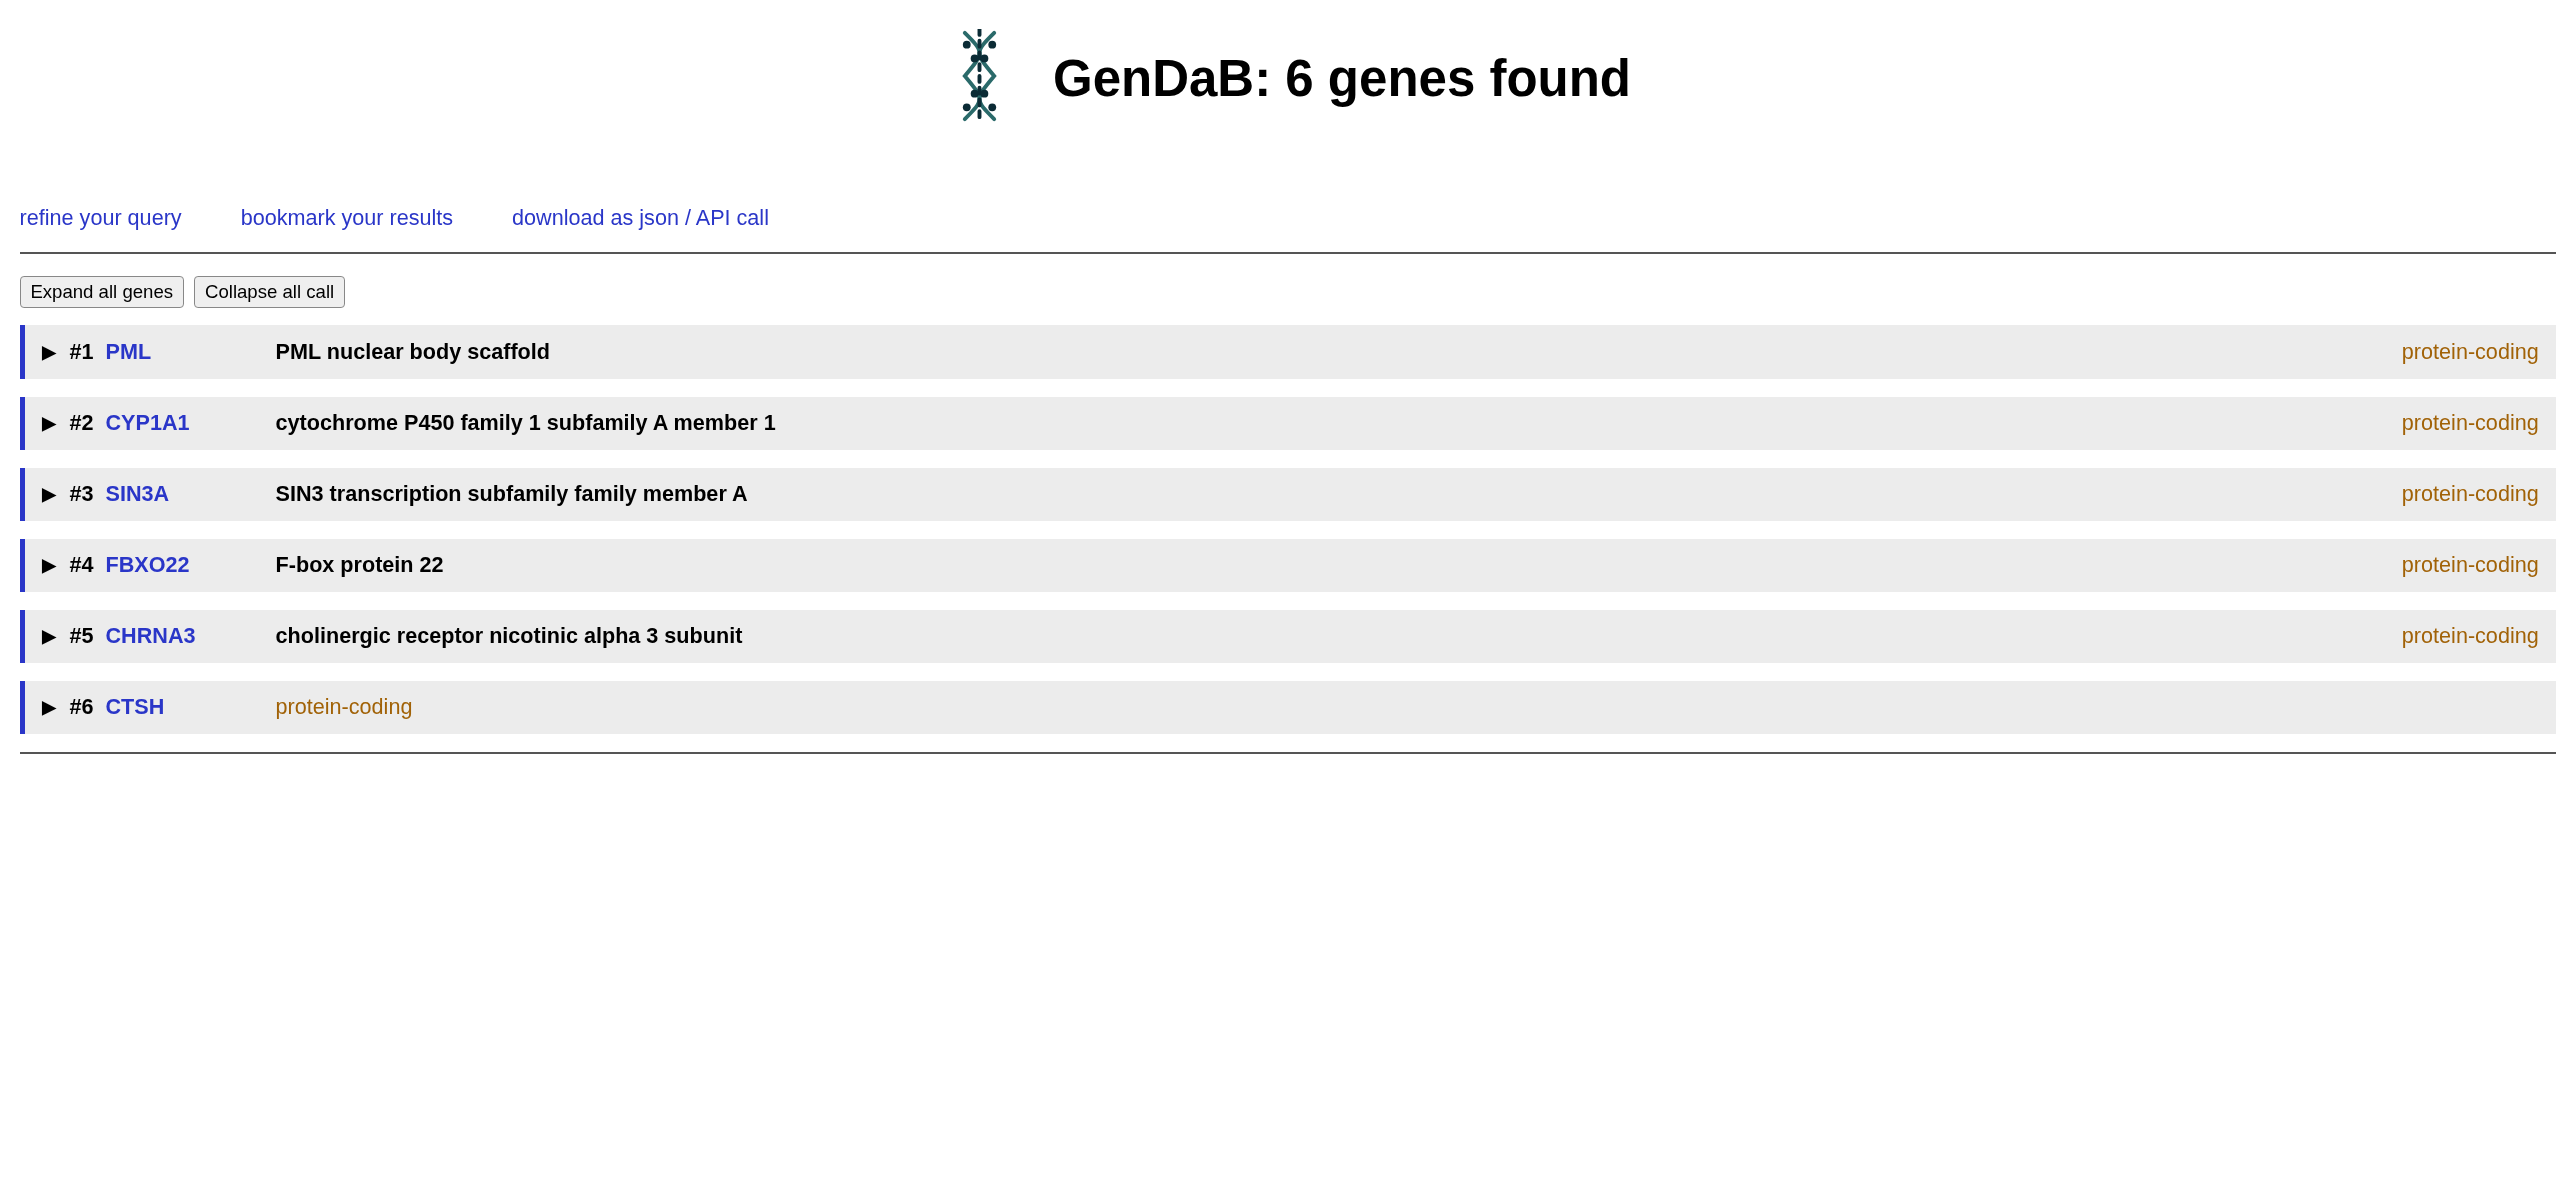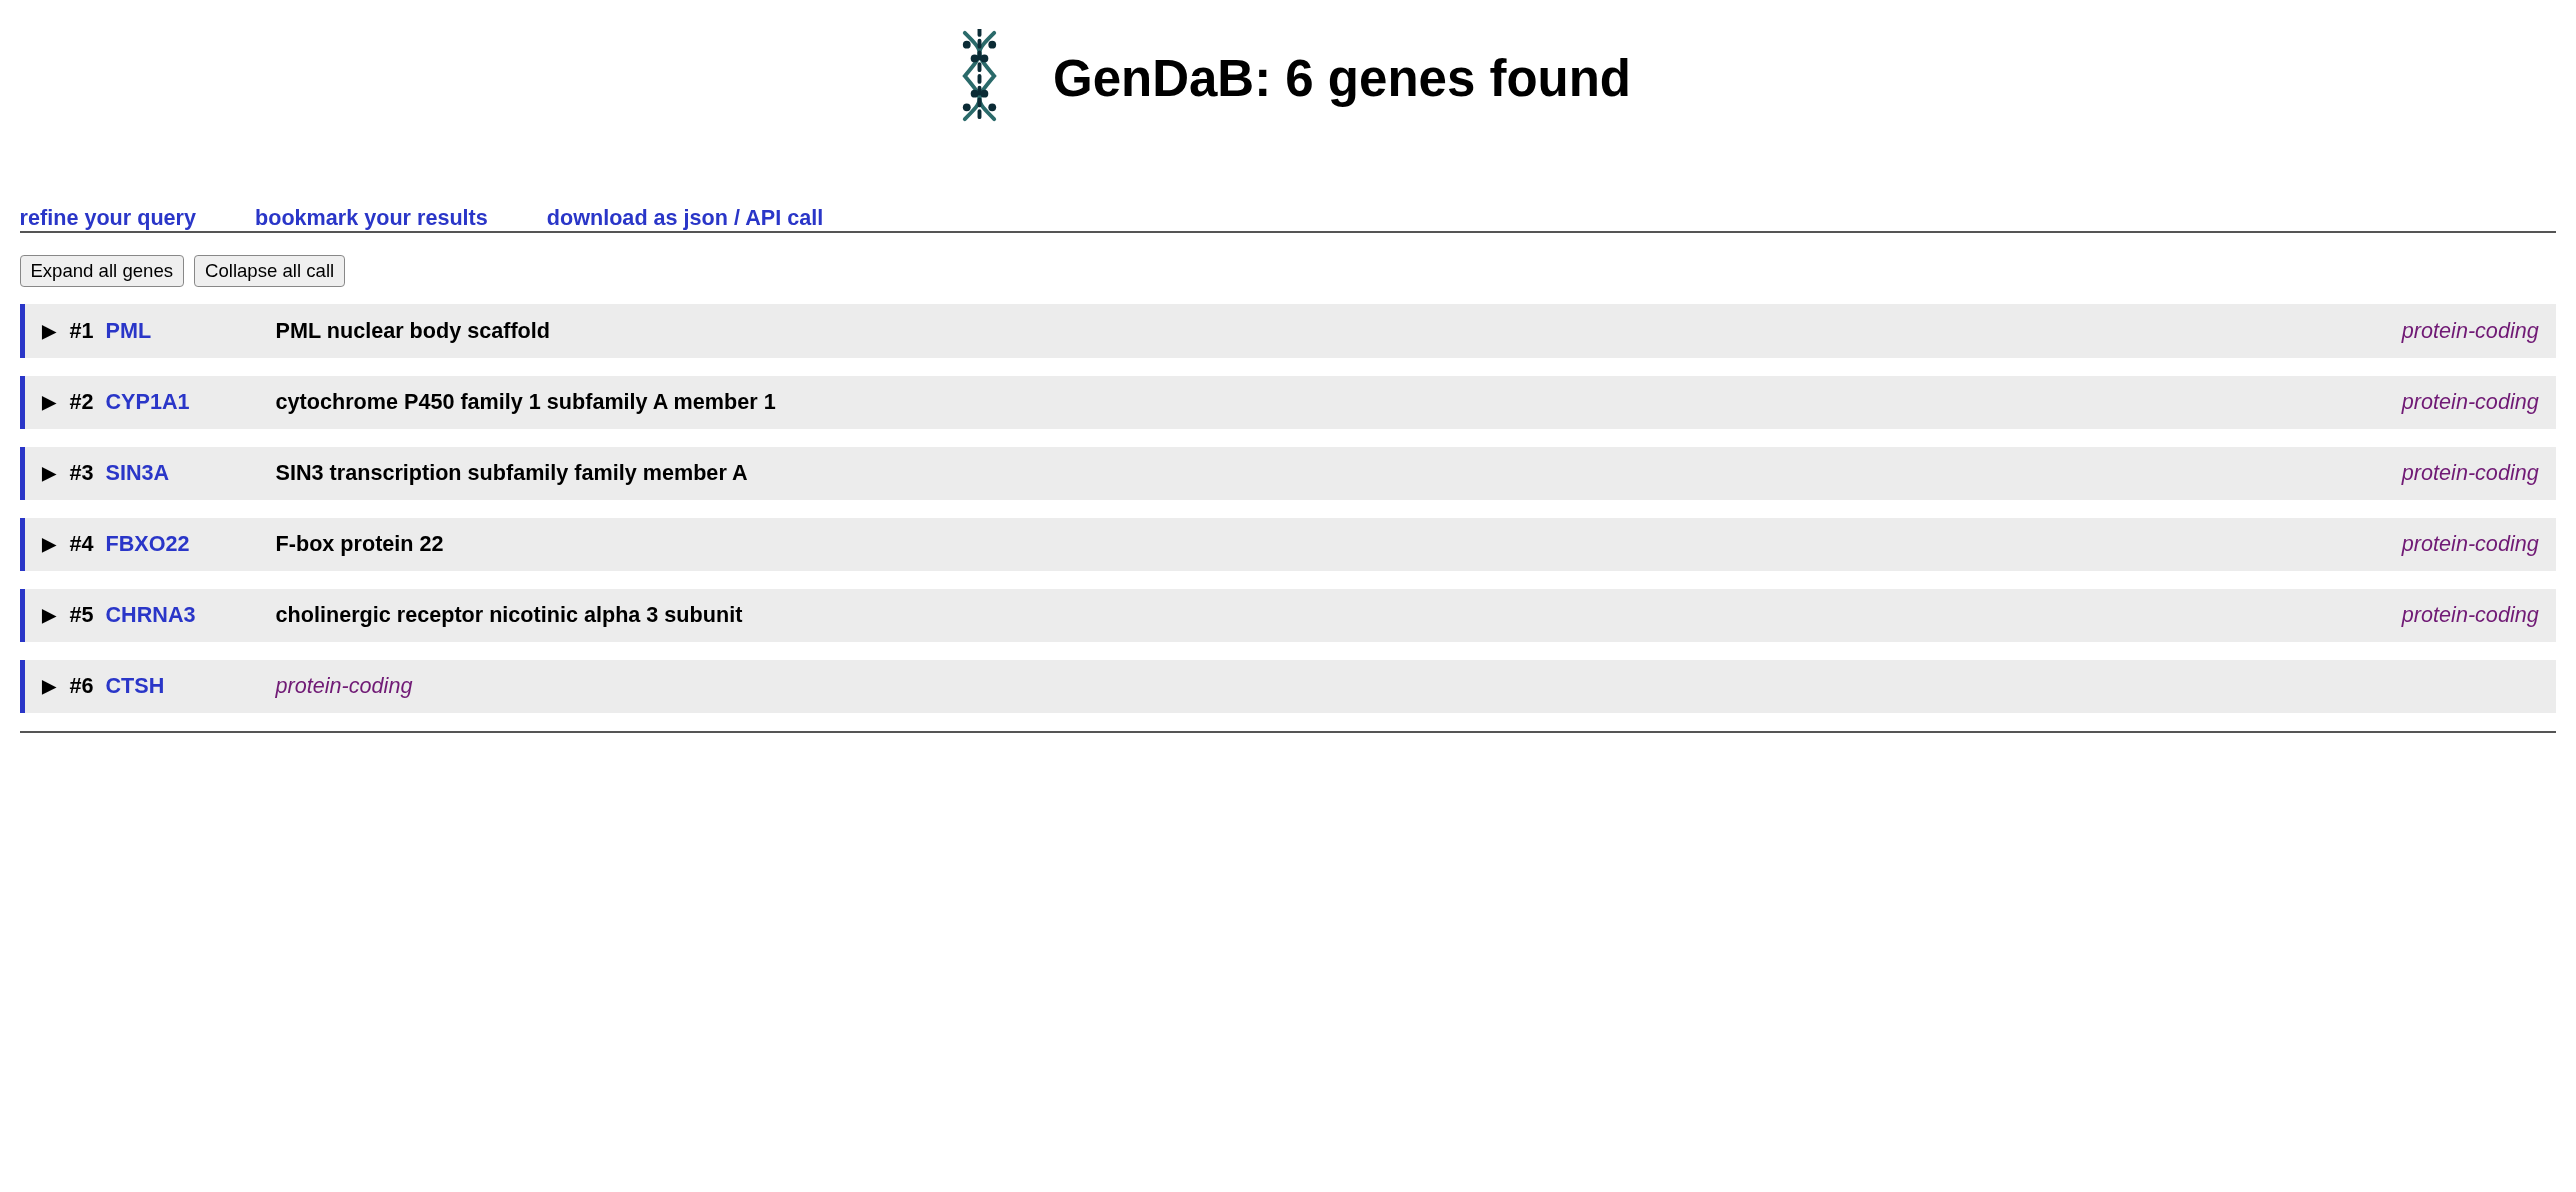--- a/index.html
+++ b/index.html
@@ -21,22 +21,22 @@
   .header svg { flex-shrink: 0; }
   .page-title {
     font-size: 51px;
     font-weight: 700;
     margin: 0;
   }
   .action-links {
     display: flex;
     gap: 59px;
     font-size: 21.6px;
-    font-weight: 700;
-    padding-bottom: 0;
+    font-weight: 400;
+    padding-bottom: 21px;
     border-bottom: 2px solid #555;
   }
   .action-links a {
     color: #2a36c8;
     text-decoration: none;
     cursor: pointer;
   }
   .btn-row {
     margin: 21.6px 0 17.7px 0;
   }
@@ -80,23 +80,22 @@
     display: flex;
     align-items: center;
     width: 206px;
     flex-shrink: 0;
   }
   .gene-row .desc {
     flex: 1;
     font-weight: 700;
   }
   .gene-row .type {
-    font-style: italic;
     font-weight: 400;
-    color: #701a75;
+    color: #a16207;
   }
   .bottom-rule {
     border: none;
     border-top: 2px solid #555;
     margin-top: 9.8px;
   }
 </style>
 </head>
 <body>
 

